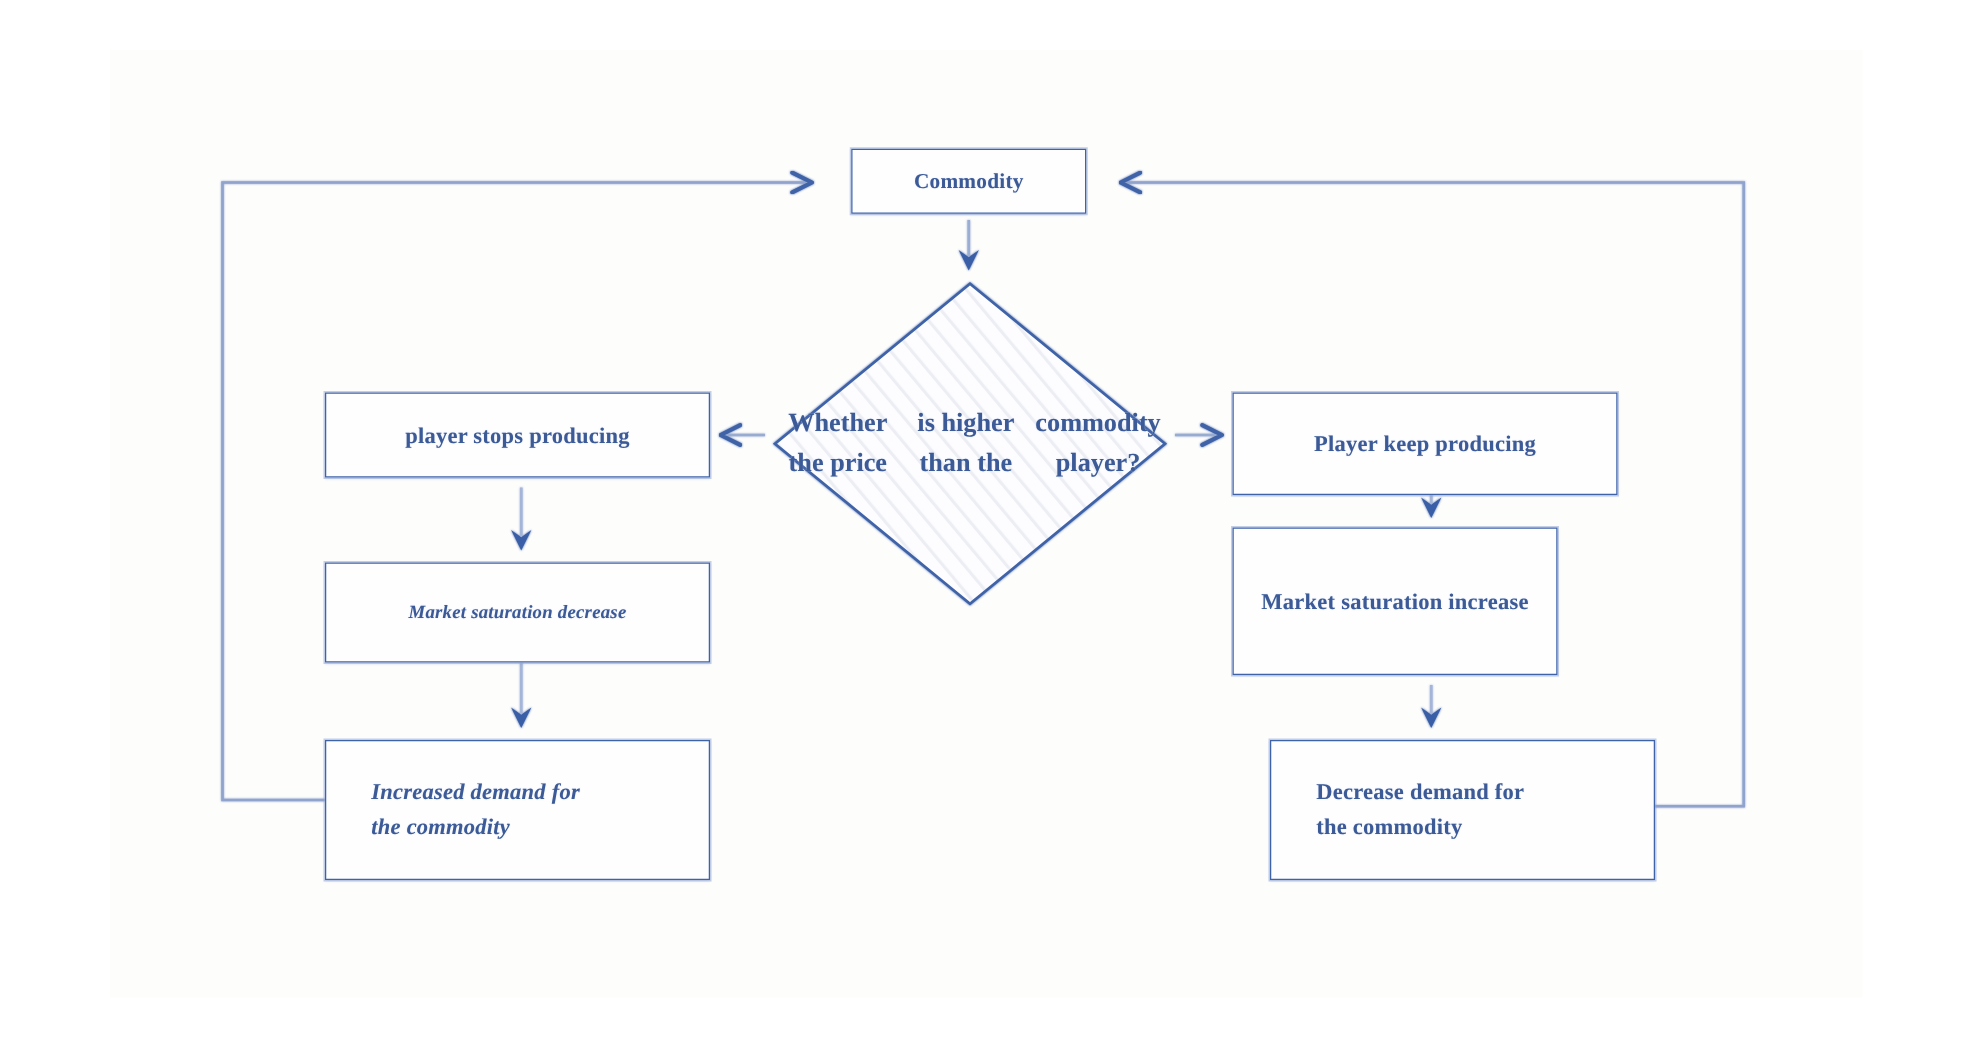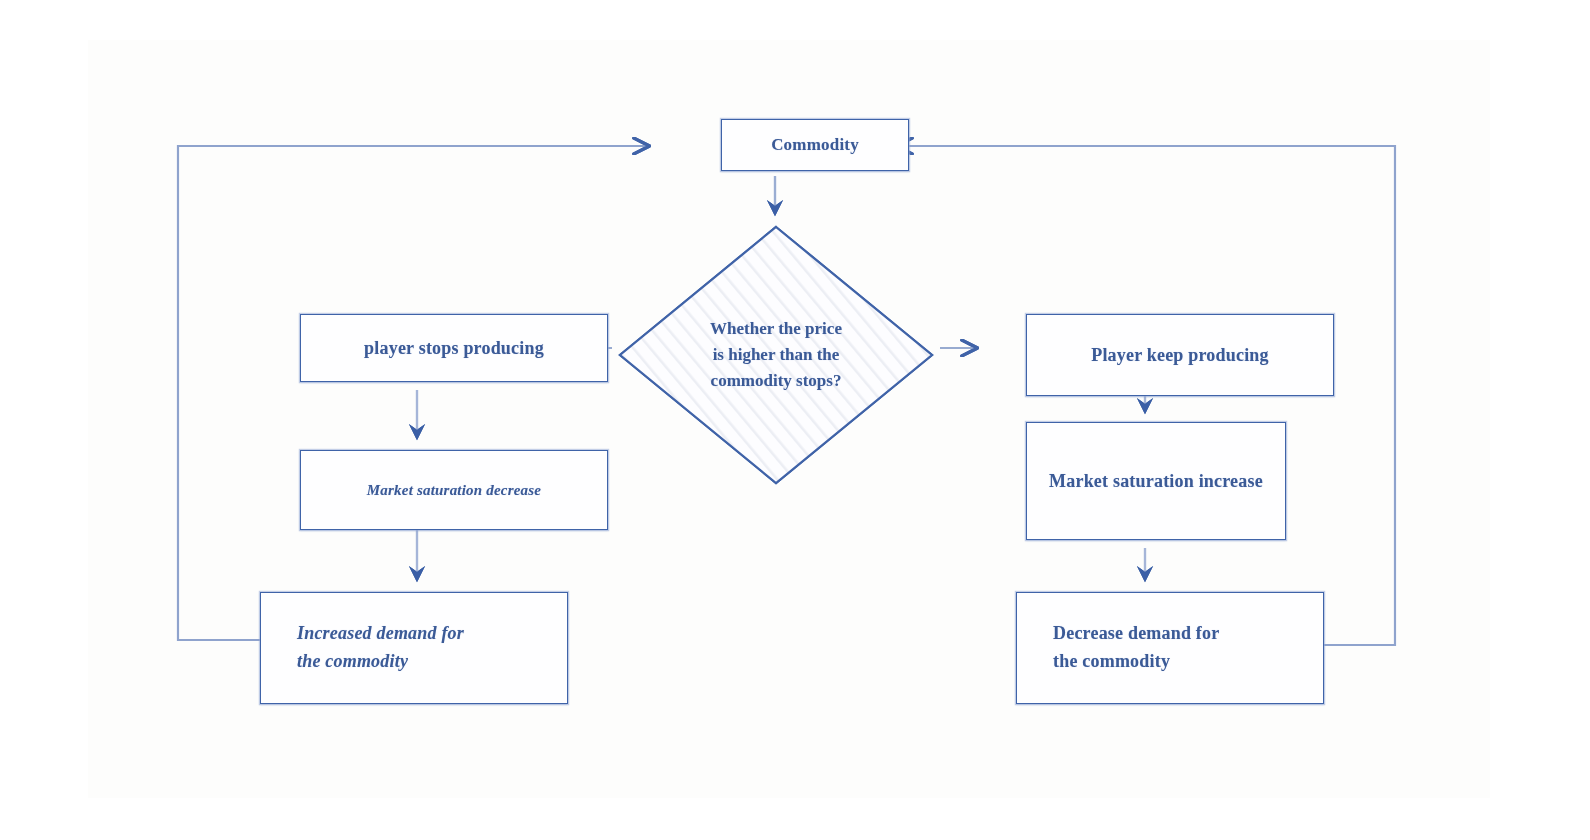--- a/index.html
+++ b/index.html
@@ -45,21 +45,20 @@
     display: flex;
     align-items: center;
     color: #3b5a96;
     font-weight: bold;
     letter-spacing: 0.2px;
     text-shadow: 0 0 1px rgba(190,205,235,0.85);
   }
   .node-box.center-text {
     justify-content: center;
     text-align: center;
-    margin-left: 40px;
   }
   .node-box.left-text {
     justify-content: flex-start;
     text-align: left;
     padding-left: 36px;
   }
 
   #node-commodity {
     left: 681px; top: 119px;
     width: 188px; height: 52px;
@@ -105,26 +104,25 @@
   #node-decision {
     position: absolute;
     left: 618px; top: 225px;
     width: 316px; height: 260px;
   }
   #node-decision .diamond-label {
     position: absolute;
     left: 0; top: 0;
     width: 316px; height: 260px;
     display: flex;
-    flex-direction: column;
     align-items: center;
     justify-content: center;
     color: #3b5a96;
     font-weight: bold;
-    font-size: 17px;
+    font-size: 21px;
     line-height: 1.52;
     text-align: center;
     text-shadow: 0 0 1px rgba(190,205,235,0.85);
     pointer-events: none;
   }
   #node-decision .diamond-label span { display: block; }
 
   .node-text { pointer-events: none; }
   .node-text span { display: block; }
 </style>
@@ -202,21 +200,21 @@
 </svg>
 
 <div class="node-box center-text" id="node-commodity">
   <span class="node-text">Commodity</span>
 </div>
 
 <div id="node-decision">
   <div class="diamond-label">
     <span>Whether the price</span>
     <span>is higher than the</span>
-    <span>commodity stops?</span>
+    <span>commodity player?</span>
   </div>
 </div>
 
 <div class="node-box center-text" id="node-player-stops">
   <span class="node-text">player stops producing</span>
 </div>
 
 <div class="node-box center-text" id="node-saturation-decrease">
   <span class="node-text">Market saturation decrease</span>
 </div>

